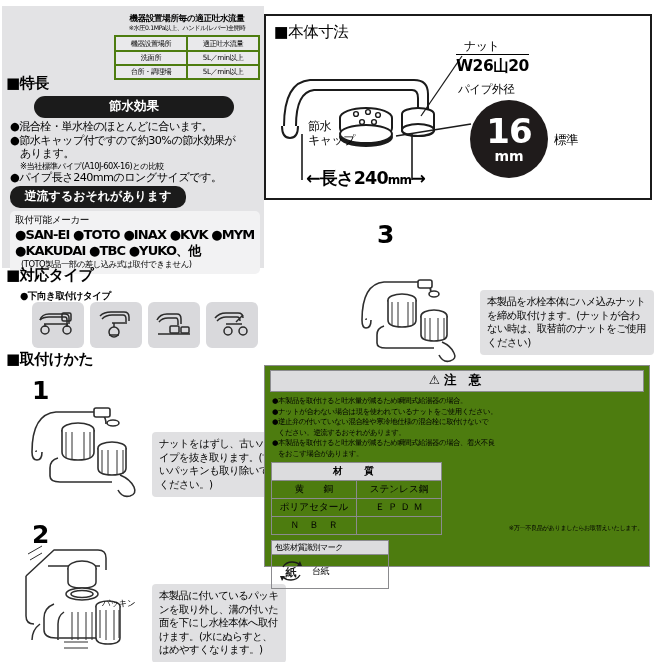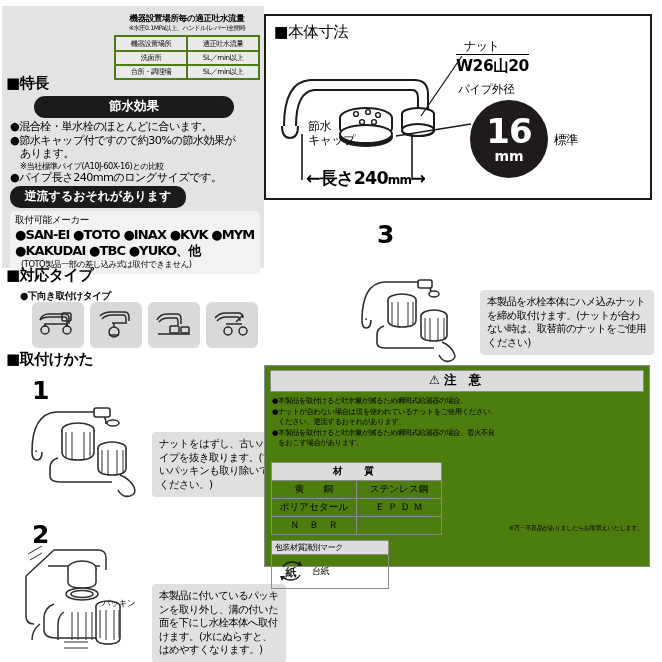--- a/index.html
+++ b/index.html
@@ -346,20 +346,21 @@
     </div>
     <div class="callout c3">本製品を水栓本体にハメ込みナットを締め取付けます。(ナットが合わない時は、取替前のナットをご使用ください)</div>
 
     <div class="cau-box">
       <div class="cau-head">
         <span>⚠</span><span>注 意</span>
       </div>
       <div class="cau-list">
         <div>●本製品を取付けると吐水量が減るため瞬間式給湯器の場合。</div>
         <div>●ナットが合わない場合は現を使われているナットをご使用ください。</div>
+        <div>●逆止弁の付いていない混合栓や寒冷地仕様の混合栓に取付けないで</div>
         <div class="sub">ください。逆流するおそれがあります。</div>
         <div>●本製品を取付けると吐水量が減るため瞬間式給湯器の場合、着火不良</div>
         <div class="sub">をおこす場合があります。</div>
       </div>
 
       <table class="mat-tbl">
         <tbody>
             <tr>
           <td class="hd c" colspan="2">材　質</td>
         </tr>

